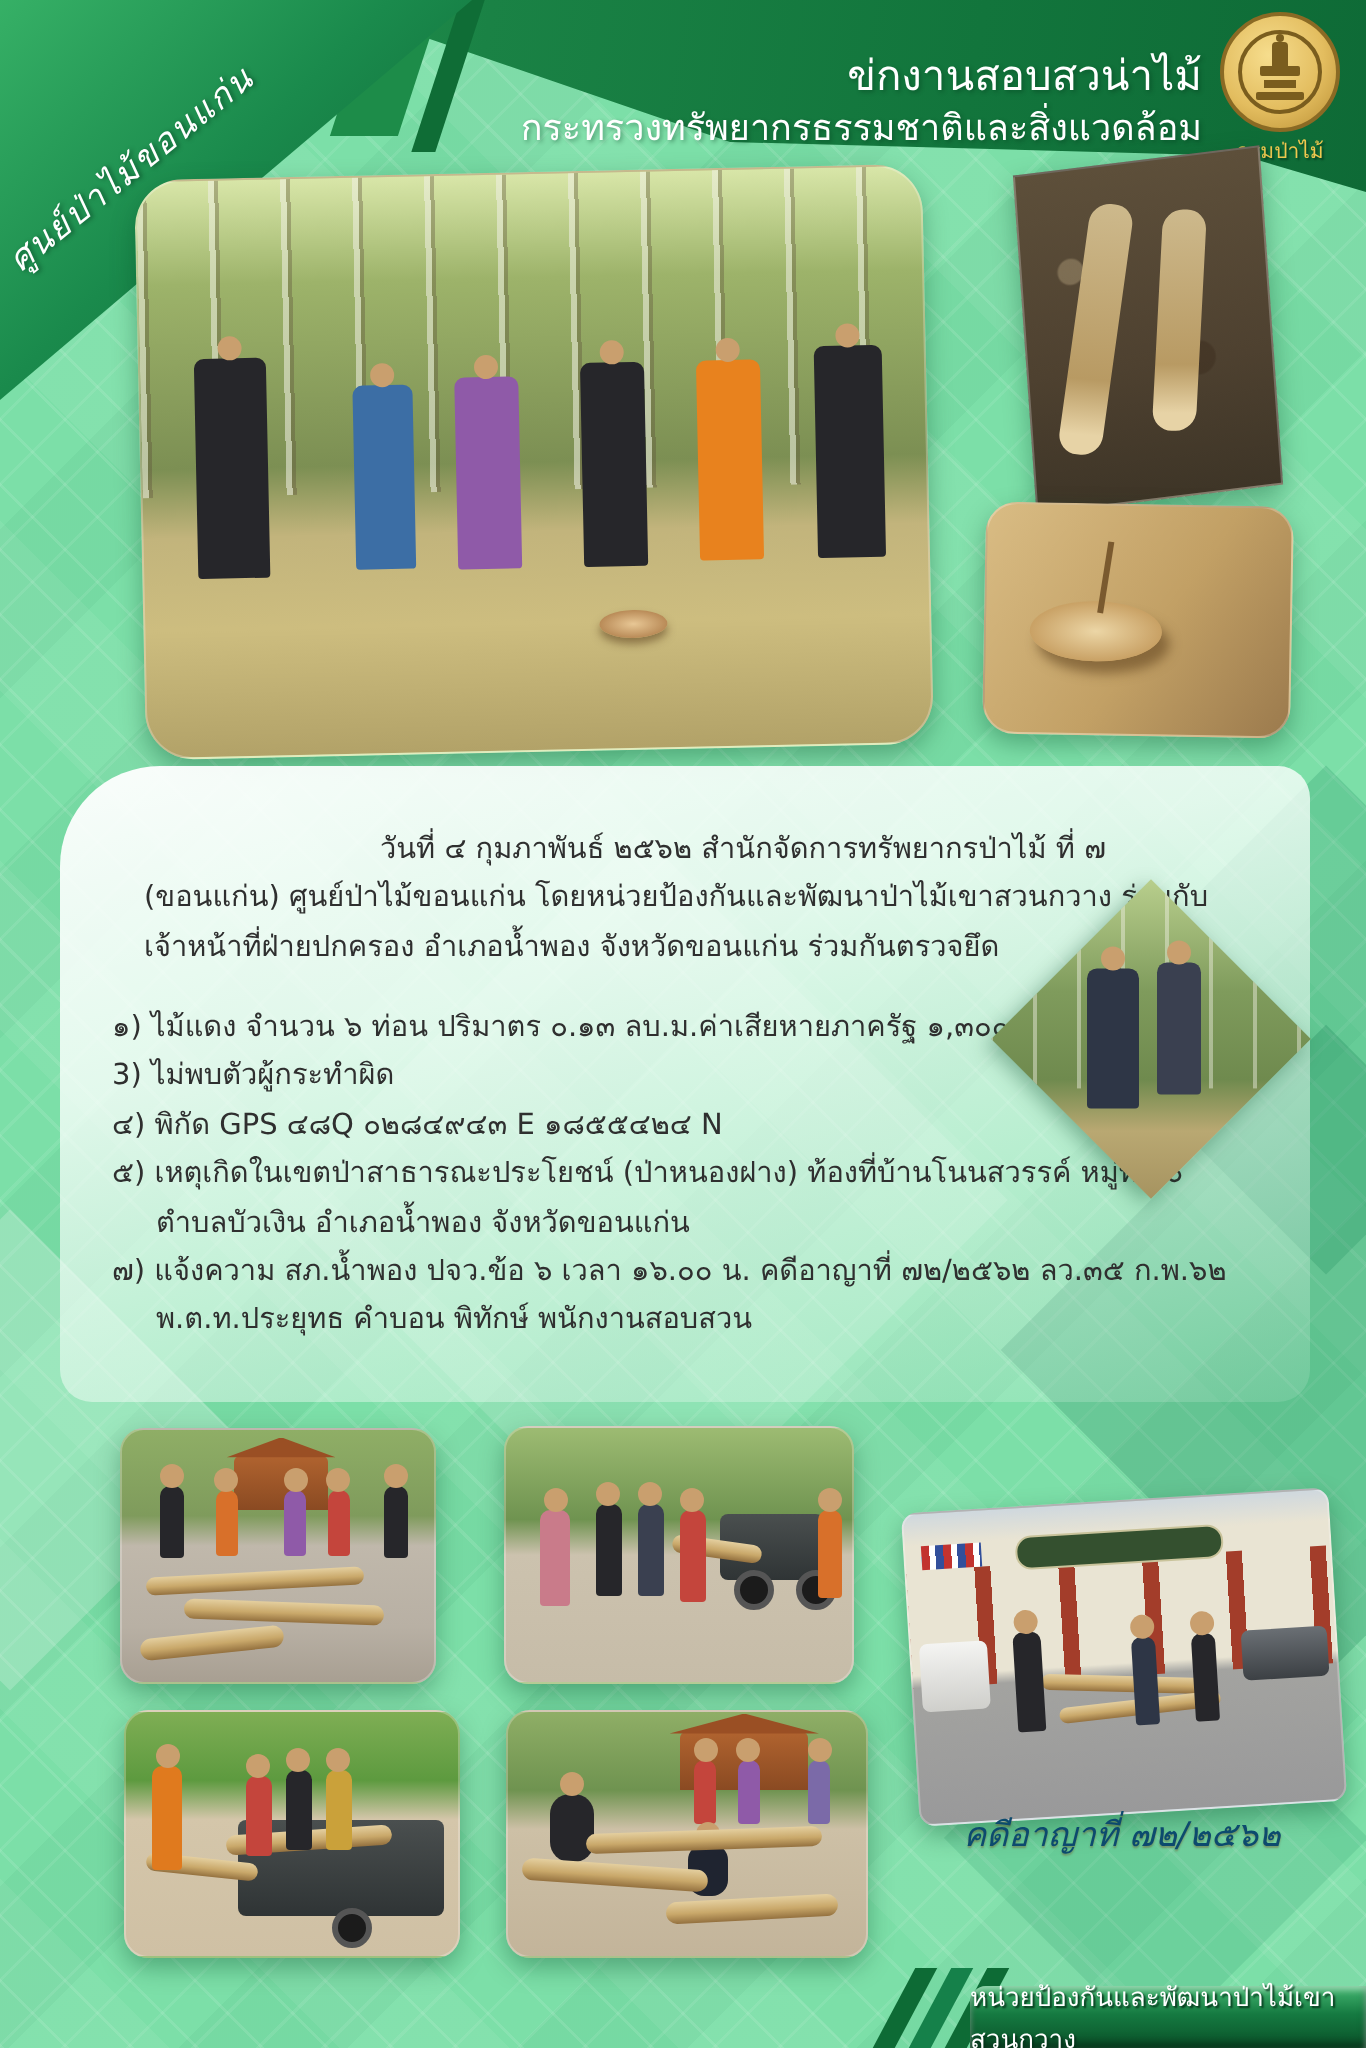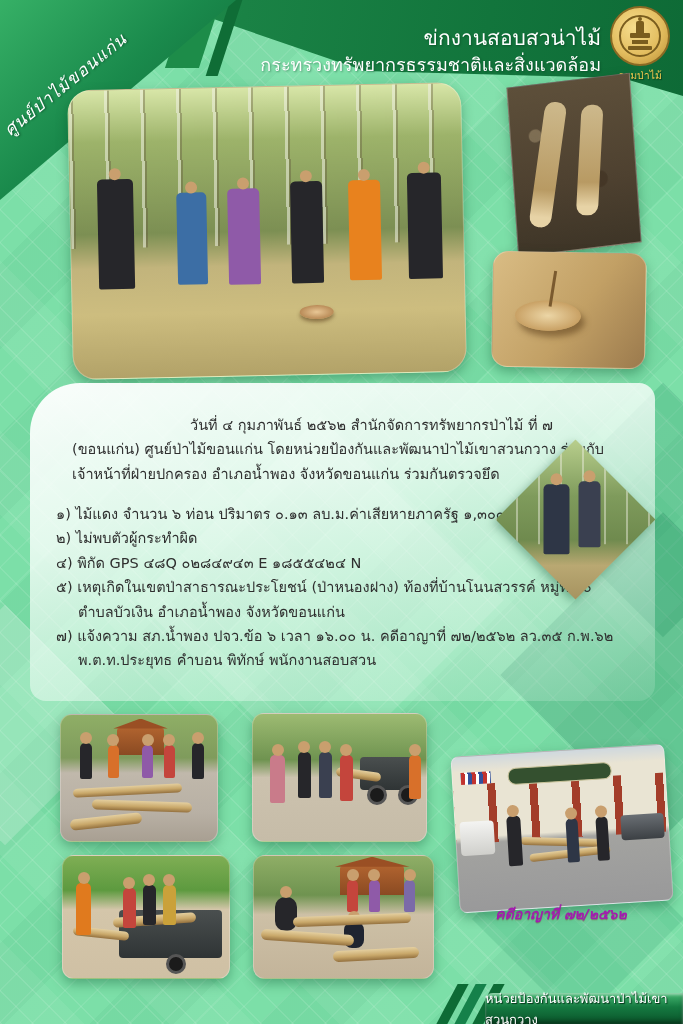--- a/index.html
+++ b/index.html
@@ -112,21 +112,21 @@
     background:linear-gradient(#cfd8de 0%,#e9e4d3 10%,#e9e4d3 52%,#a3a3a0 56%,#99999a 100%);}
   .photo-station .pillars{position:absolute;left:0;top:18%;width:100%;height:38%;
     background:repeating-linear-gradient(90deg, transparent 0 34px, #a33d2a 34px 42px);}
   .photo-station .signband{position:absolute;left:26%;top:9%;width:48%;height:10%;
     background:#34502f;border-radius:8px;border:1px solid #c9c39b;}
   .photo-station .flagstrip{position:absolute;left:4%;top:10%;width:14%;height:8%;
     background:repeating-linear-gradient(90deg,#c2332f 0 4px,#fff 4px 7px,#324f9b 7px 11px);}
 
   .caption-case{
     position:absolute; left:452px; top:903px; width:218px; text-align:center;
-    color:#a21caf; font-weight:bold; font-style:italic; font-size:14px;
+    color:#0c4a6e; font-weight:normal; font-style:italic; font-size:17px;
     text-shadow:0 1px 1px rgba(120,40,0,.35);
   }
 
   
   .report-box{
     position:absolute; left:30px; top:383px; width:625px; height:318px;
     border-radius:50px 16px 16px 16px;
     background:linear-gradient(165deg, rgba(255,255,255,.96) 0%, rgba(250,255,252,.80) 35%,
                rgba(245,253,248,.45) 70%, rgba(245,253,248,.12) 100%);
     padding:14px 26px 0 26px; box-sizing:border-box;
@@ -213,21 +213,21 @@
   </div>
 
   <div class="ph photo-stump">
     <div class="stump-top"></div>
     <div class="twig"></div>
   </div>
 
   <div class="report-box">
     <p class="report-intro">วันที่ ๔ กุมภาพันธ์ ๒๕๖๒ สำนักจัดการทรัพยากรป่าไม้ ที่ ๗ (ขอนแก่น) ศูนย์ป่าไม้ขอนแก่น โดยหน่วยป้องกันและพัฒนาป่าไม้เขาสวนกวาง ร่วมกับ เจ้าหน้าที่ฝ่ายปกครอง อำเภอน้ำพอง จังหวัดขอนแก่น ร่วมกันตรวจยึด</p>
     <div class="report-item">๑) ไม้แดง จำนวน ๖ ท่อน ปริมาตร ๐.๑๓ ลบ.ม.ค่าเสียหายภาครัฐ ๑,๓๐๐ บาท</div>
-    <div class="report-item">๒) ไม่พบตัวผู้กระทำผิด</div>
+    <div class="report-item">3) ไม่พบตัวผู้กระทำผิด</div>
     <div class="report-item">๔) พิกัด GPS ๔๘Q  ๐๒๘๔๙๔๓ E ๑๘๕๕๔๒๔ N</div>
     <div class="report-item" style="width:92%;">๕) เหตุเกิดในเขตป่าสาธารณะประโยชน์ (ป่าหนองฝาง) ท้องที่บ้านโนนสวรรค์ หมู่ที่ ๑๐ ตำบลบัวเงิน อำเภอน้ำพอง จังหวัดขอนแก่น</div>
     <div class="report-item">๗) แจ้งความ สภ.น้ำพอง ปจว.ข้อ ๖ เวลา ๑๖.๐๐ น. คดีอาญาที่ ๗๒/๒๕๖๒ ลว.๓๕ ก.พ.๖๒ พ.ต.ท.ประยุทธ คำบอน พิทักษ์ พนักงานสอบสวน</div>
   </div>
 
   <div class="photo-diamond">
     <div class="scene">
       <div class="trunks"></div>
       <div class="fig" style="left:30%;top:28%;width:26px;height:70px;background:#2e3646;"></div>
       <div class="fig" style="left:52%;top:26%;width:22px;height:66px;background:#3a4050;"></div>

